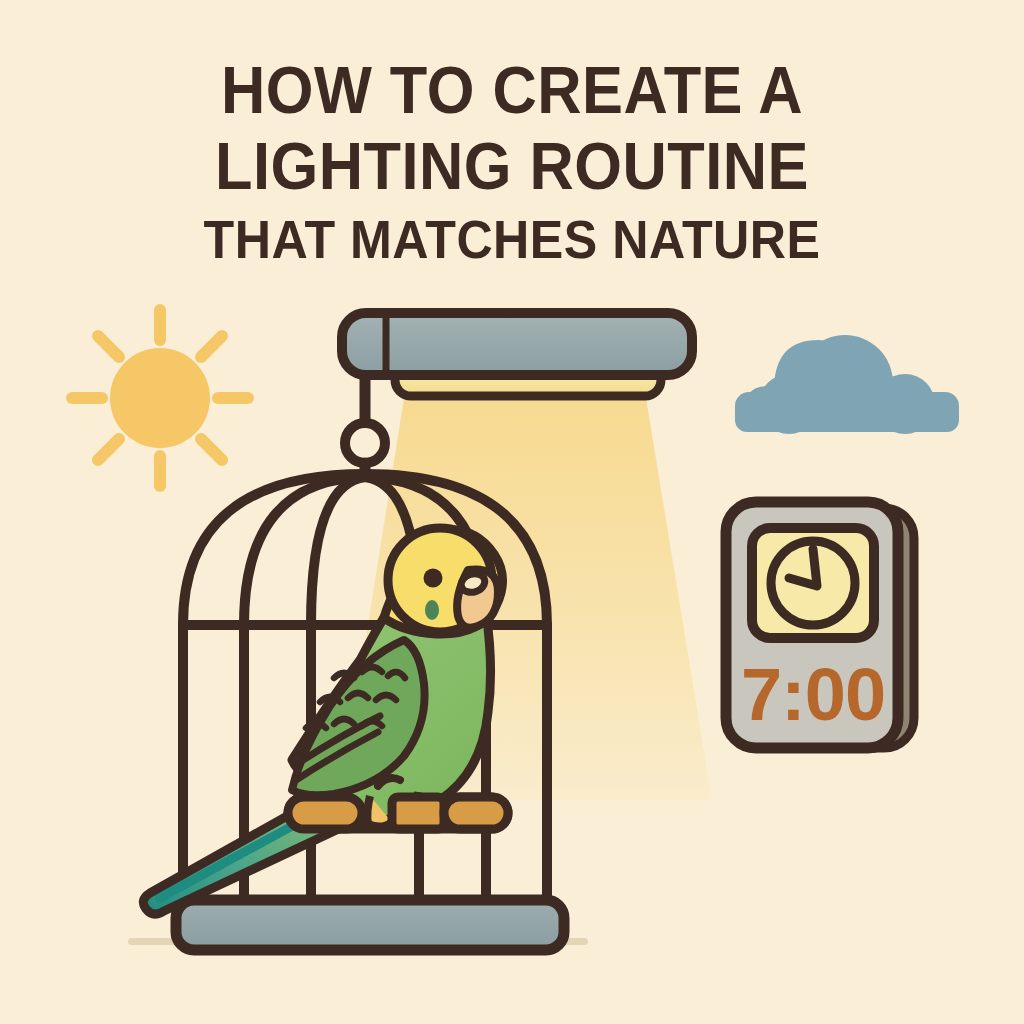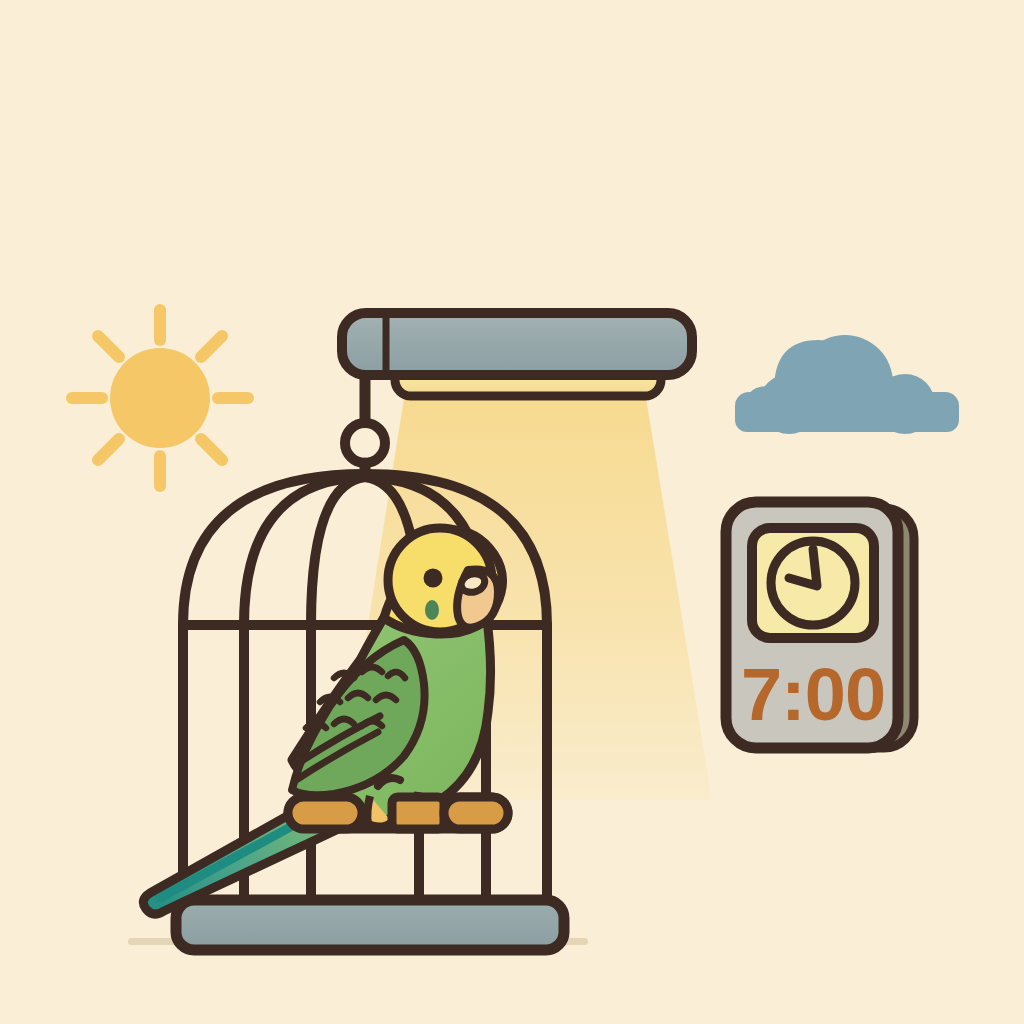--- a/index.html
+++ b/index.html
@@ -57,20 +57,25 @@
     font-weight: bold;
     font-size: 74px;
     letter-spacing: -1px;
   }
 </style>
 </head>
 <body>
 
 <div id="poster">
 
+  <div id="title-block">
+    <span class="title-line l1">HOW TO CREATE A</span>
+    <span class="title-line l2">LIGHTING ROUTINE</span>
+    <span class="title-line l3">THAT MATCHES NATURE</span>
+  </div>
 
   <svg class="art" viewBox="0 0 1024 1024" xmlns="http://www.w3.org/2000/svg">
 
     <defs>
       <linearGradient id="coneGrad" x1="0" y1="0" x2="0" y2="1">
         <stop offset="0%" stop-color="#F7D98C" stop-opacity="0.95"></stop>
         <stop offset="55%" stop-color="#F7D98C" stop-opacity="0.55"></stop>
         <stop offset="100%" stop-color="#F7D98C" stop-opacity="0.12"></stop>
       </linearGradient>
       <linearGradient id="glowGrad" x1="0" y1="0" x2="0" y2="1">

